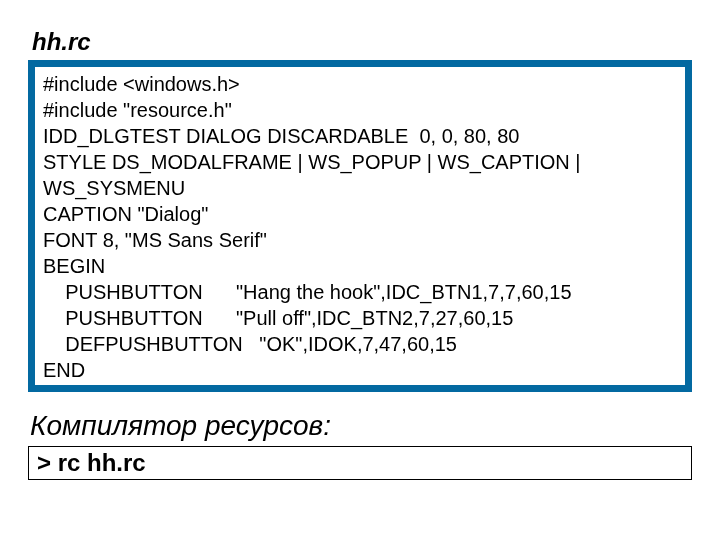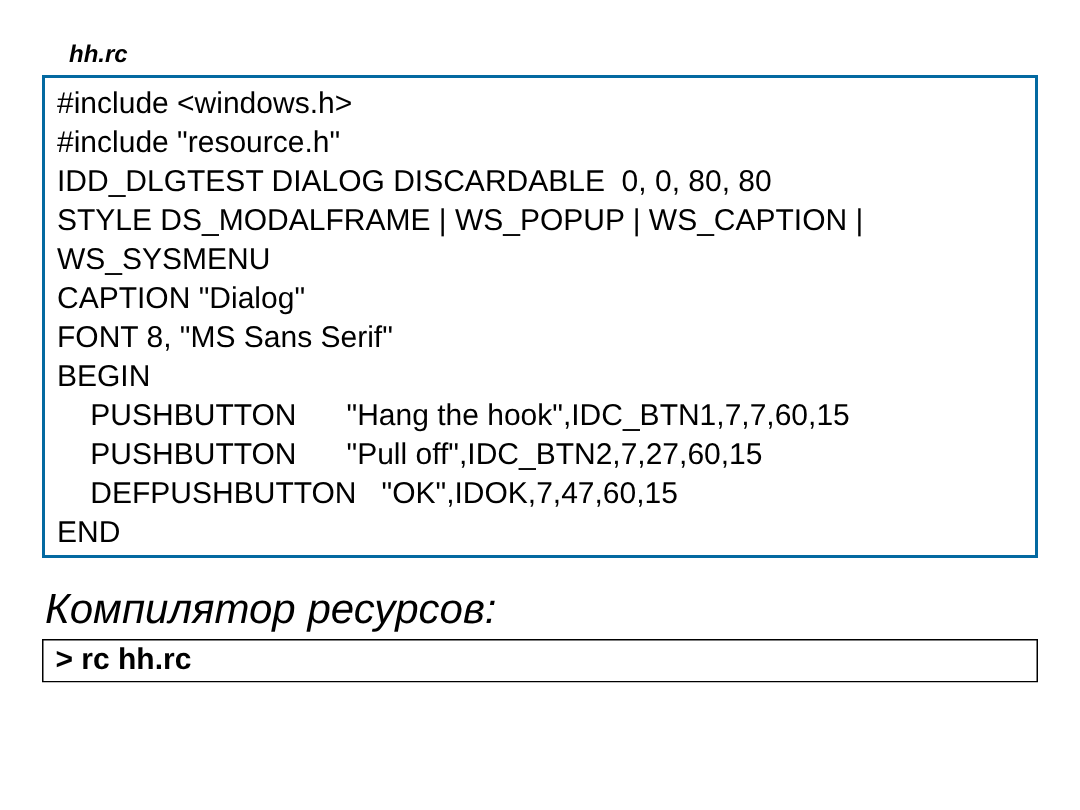--- a/index.html
+++ b/index.html
@@ -8,41 +8,41 @@
     font-family: Arial, Helvetica, sans-serif;
     font-size: 20px;
     color: #000;
     background: #fff;
     width: 720px;
     box-sizing: border-box;
   }
   .filename {
     font-style: italic;
     font-weight: bold;
-    margin: 0 0 4px 18px;
-    font-size: 16px;
+    margin: 0 0 4px 4px;
+    font-size: 24px;
   }
   .codebox {
-    border: 2px solid #0369a1;
+    border: 7px solid #0369a1;
     padding: 4px 8px 2px 8px;
     line-height: 1.3;
     white-space: pre-wrap;
     word-wrap: break-word;
     font-family: Arial, Helvetica, sans-serif;
   }
   .caption {
     font-style: italic;
     margin: 18px 0 4px 2px;
     font-size: 28px;
   }
   .cmdbox {
     border: 1px solid #000;
     padding: 2px 8px;
     font-weight: bold;
-    font-size: 20px;
+    font-size: 24px;
     font-family: Arial, Helvetica, sans-serif;
   }
 </style>
 </head>
 <body>
 
 <div class="filename">hh.rc</div>
 
 <div class="codebox">#include &lt;windows.h&gt;
 #include "resource.h"

